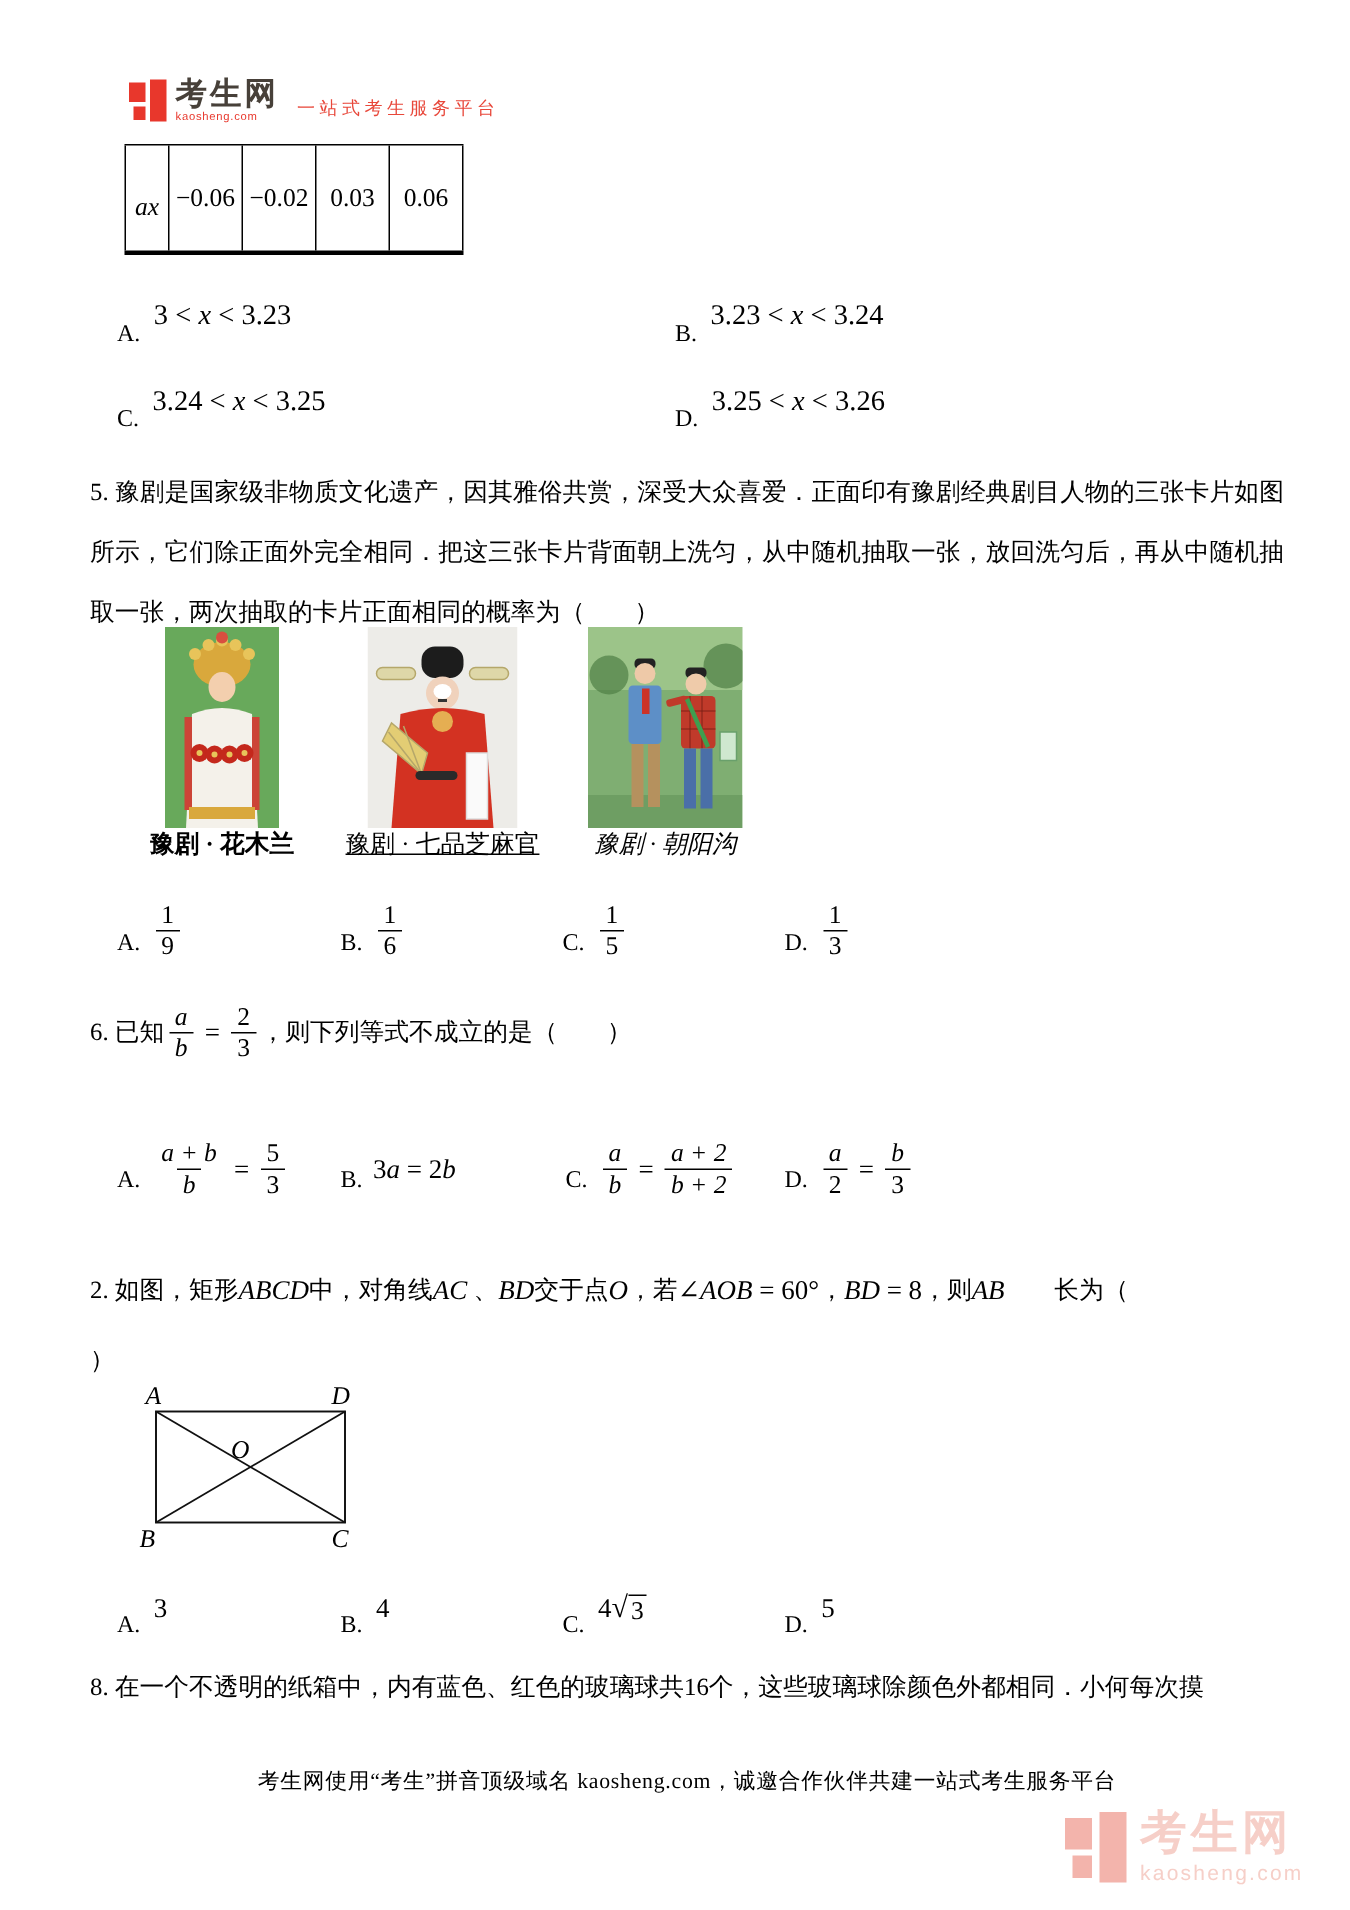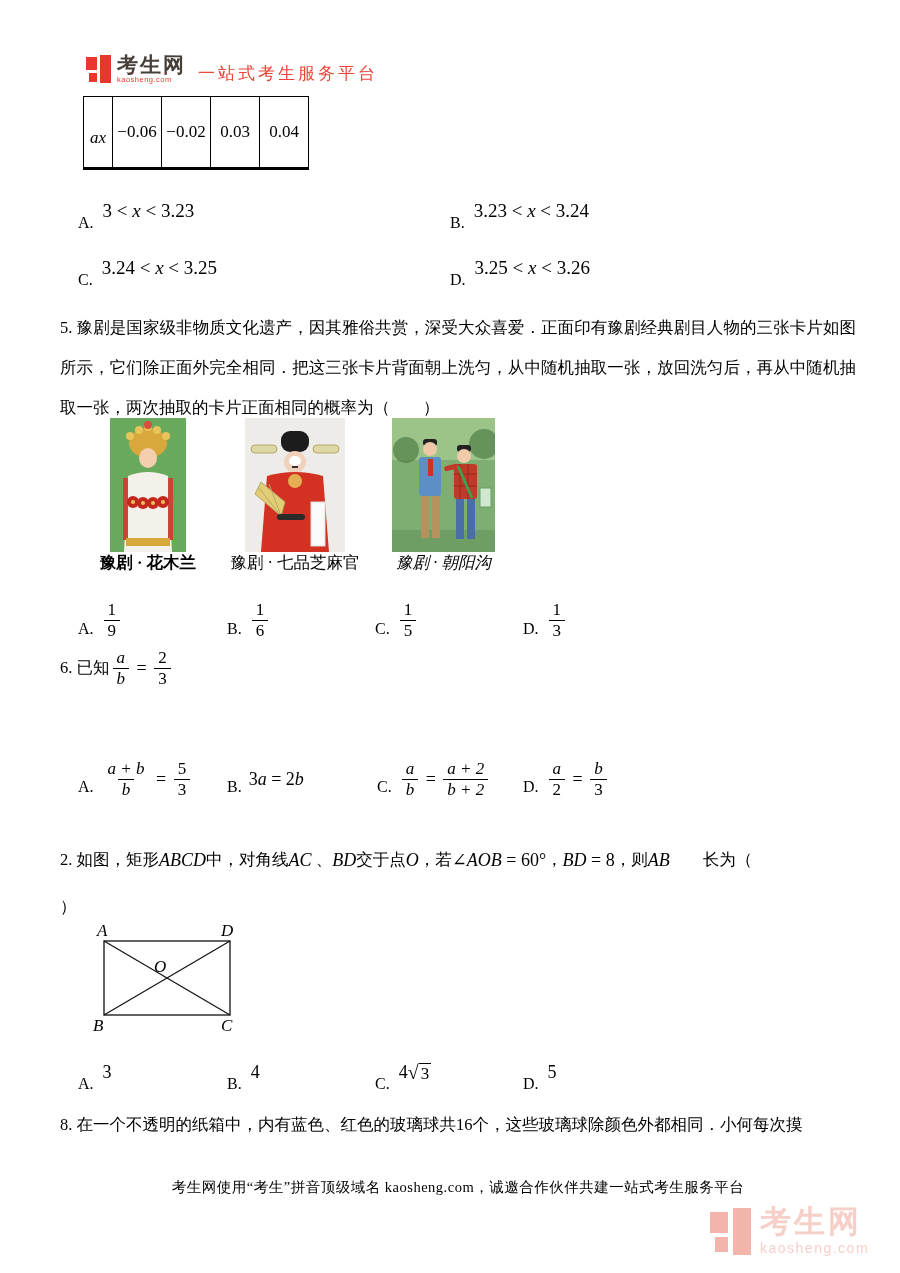--- a/index.html
+++ b/index.html
@@ -8,21 +8,21 @@
     background:#ffffff;color:#000;
     font-family:"Liberation Serif","DejaVu Serif",serif;
   }
   .abs{position:absolute;}
 
   
   #logo{left:86px;top:52px;display:flex;align-items:center;}
   #logo .brandcol{margin-left:5px;display:flex;flex-direction:column;line-height:1;}
   #logo .brand{font-size:21px;font-weight:700;color:#474039;letter-spacing:2px;font-family:"Liberation Sans",sans-serif;}
   #logo .domain{font-size:7.5px;color:#e8372c;letter-spacing:0.5px;margin-top:1px;font-family:"Liberation Sans",sans-serif;}
-  #logo .tagline{margin-left:12px;margin-top:10px;font-size:17px;color:#e8473a;letter-spacing:3px;font-family:"Liberation Sans",sans-serif;}
+  #logo .tagline{margin-left:12px;margin-top:10px;font-size:12px;color:#e8473a;letter-spacing:3px;font-family:"Liberation Sans",sans-serif;}
 
   
   #dtable{left:83px;top:96px;display:flex;height:70px;
     border-top:1.5px solid #000;border-bottom:3px solid #000;}
   #dtable .cell{border-left:1.2px solid #000;width:48px;display:flex;align-items:center;
     justify-content:center;font-size:17px;overflow:hidden;white-space:nowrap;}
   #dtable .cell:last-child{border-right:1.2px solid #000;}
   #dtable .c0{width:28px;align-items:center;padding-top:12px;}
 
   
@@ -85,21 +85,21 @@
   <div class="tagline">一站式考生服务平台</div>
 </div>
 
 <div class="abs" id="dtable">
   <div class="cell c0">
       <span class="it">ax</span>
     </div>
   <div class="cell">−0.06</div>
   <div class="cell">−0.02</div>
   <div class="cell">0.03</div>
-  <div class="cell">0.04</div>
+  <div class="cell">0.06</div>
 </div>
 
 <div class="abs opt q4opt" style="left:78px;top:200px;">
   <span class="lab">A.</span>
   <span class="segs q4expr">
       <span class="mm">3 &lt; </span>
       <span class="mi">x</span>
       <span class="mm"> &lt; 3.23</span>
     </span>
 </div>
@@ -197,21 +197,21 @@
     <line x1="62" y1="68" x2="85" y2="68" stroke="#7a1f14" opacity="0.6"></line>
     <rect x="52" y="47" width="14" height="5" rx="2" fill="#c03a2a" transform="rotate(-14 59 49)"></rect>
     <line x1="66" y1="48" x2="80" y2="80" stroke="#3f9e4f" stroke-width="3"></line>
     <rect x="64" y="81" width="8" height="40" fill="#4a6fa8"></rect>
     <rect x="75" y="81" width="8" height="40" fill="#4a6fa8"></rect>
     <rect x="88" y="70" width="11" height="19" fill="#cfe8cf" stroke="#69a06b"></rect>
   </svg>
 </div>
 
 <div class="caption" style="left:86px;width:124px;font-weight:bold;">豫剧 · 花木兰</div>
-<div class="caption" style="left:220px;width:150px;">豫剧 · 七品芝麻官</div>
+<div class="caption" style="left:220px;width:150px;text-decoration:underline;">豫剧 · 七品芝麻官</div>
 <div class="caption" style="left:380px;width:127px;font-style:italic;">豫剧 · 朝阳沟</div>
 
 <div class="abs fropt" style="left:78px;top:596px;">
   <span class="lab">A.</span>
   <span class="segs">
       <span class="frac">
         <span class="num">1</span>
         <span class="den">9</span>
       </span>
     </span>
@@ -237,31 +237,32 @@
 <div class="abs fropt" style="left:523px;top:596px;">
   <span class="lab">D.</span>
   <span class="segs">
       <span class="frac">
         <span class="num">1</span>
         <span class="den">3</span>
       </span>
     </span>
 </div>
 
-<div class="abs segs" style="left:60px;top:641px;height:54px;">
+<div class="abs segs" style="left:60px;top:661px;height:54px;">
     <span class="mn">6. 已知</span>
     <span class="frac">
       <span class="num it">a</span>
       <span class="den it">b</span>
     </span>
     <span class="mm"> = </span>
     <span class="frac">
       <span class="num">2</span>
       <span class="den">3</span>
     </span>
+    <span class="mn">，则下列等式不成立的是（　　）</span>
   </div>
 
 <div class="abs opt q6opt" style="left:78px;top:752px;">
   <span class="lab">A.</span>
   <span class="segs">
       <span class="frac">
         <span class="num it">a + b</span>
         <span class="den it">b</span>
       </span>
       <span class="mm"> = </span>

